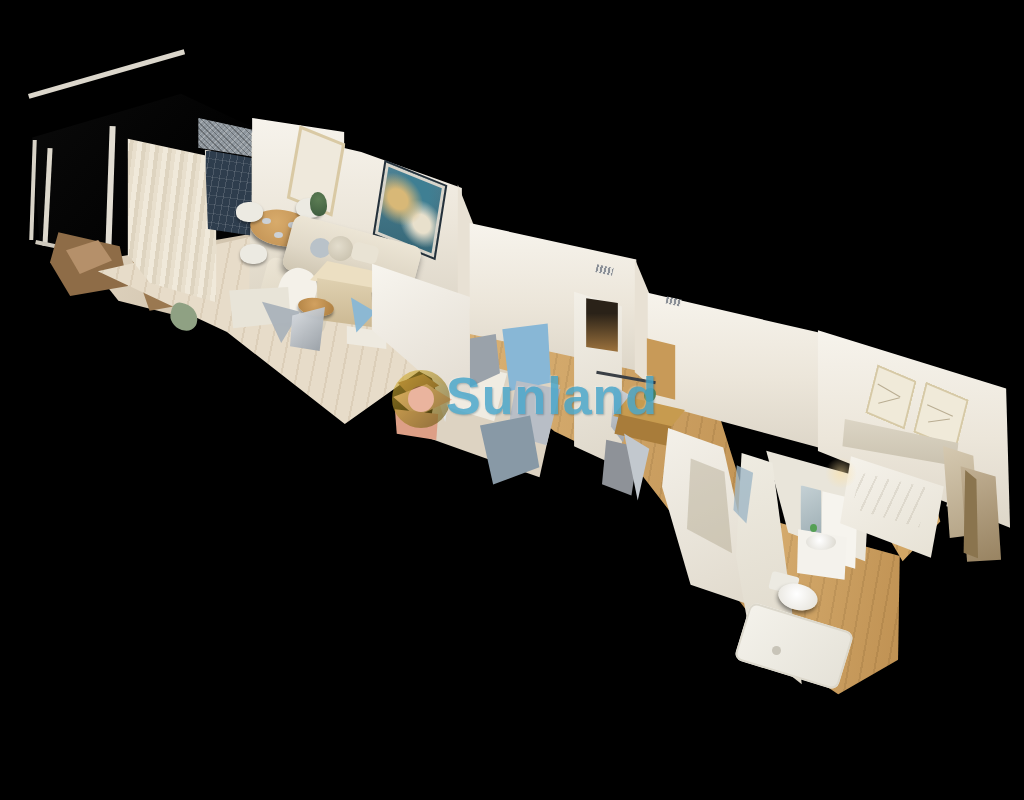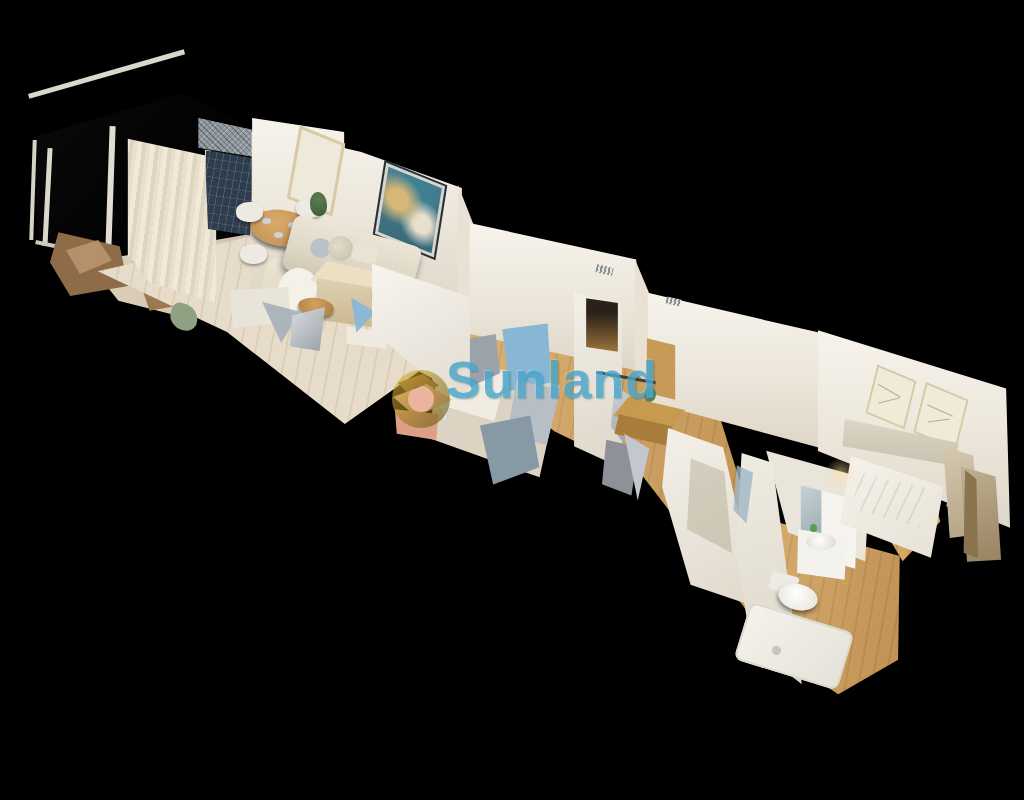--- a/index.html
+++ b/index.html
@@ -202,21 +202,21 @@
 
   
   .brown-box{left:396px;top:374px;width:44px;height:26px;background:#8a5e38;clip-path:polygon(4% 34%,62% 0,98% 44%,36% 92%);}
   .pink-top{left:392px;top:384px;width:60px;height:34px;background:var(--pink-box,#eab49e);
     clip-path:polygon(2% 38%,58% 0,100% 46%,40% 96%);}
   .pink-front{left:394px;top:408px;width:46px;height:34px;background:#dd9f86;clip-path:polygon(2% 4%,96% 18%,92% 94%,6% 76%);}
 
   
   .wm{z-index:60;}
   .wm-logo{left:390px;top:368px;width:62px;height:62px;opacity:.62;}
-  .wm-text{left:446px;top:352px;font-size:52px;font-weight:700;letter-spacing:1px;line-height:1.1;
+  .wm-text{left:446px;top:368px;font-size:52px;font-weight:700;letter-spacing:1px;line-height:1.1;
     color:var(--watermark-text,#47a6cb);opacity:.82;
     text-shadow:1px 1px 2px rgba(10,50,70,.35),-1px -1px 1px rgba(255,255,255,.25);}
 </style>
 </head>
 <body>
 
 <div class="canvas">
 
   <div class="g">
     <div class="s terrace-black"></div>

